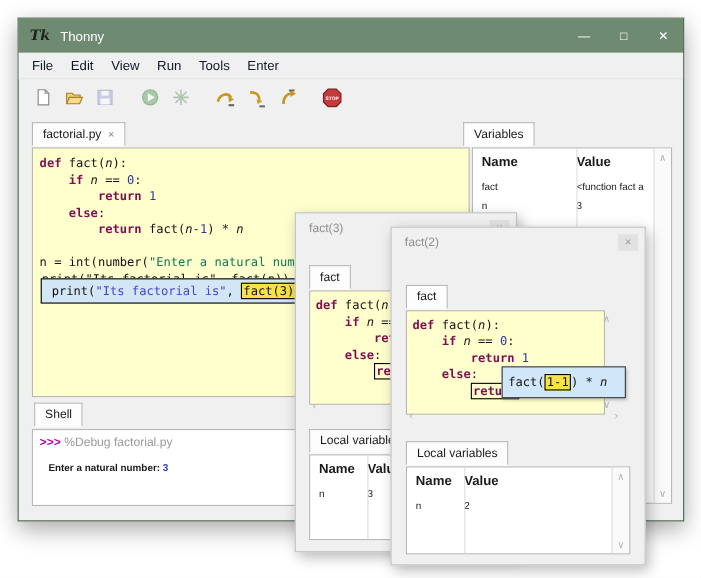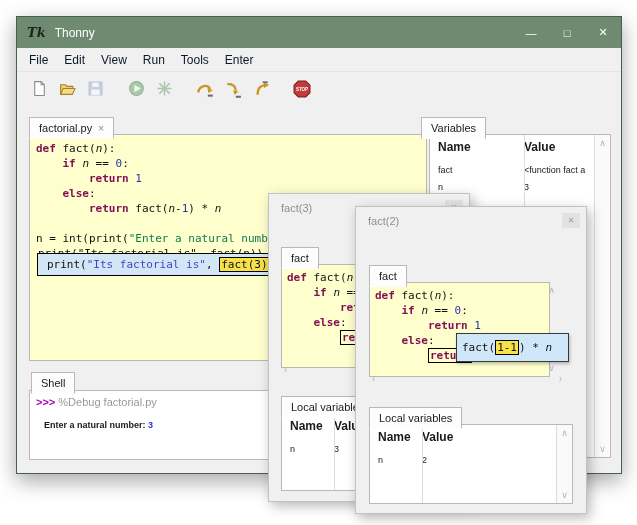--- a/index.html
+++ b/index.html
@@ -16,21 +16,21 @@
          font-size:11px;color:#fff;}
   .menubar{height:23px;background:#f0f0f0;display:flex;align-items:center;
            padding-left:4px;border-bottom:1px solid #e4e4e4;}
   .mitem{font-size:12px;color:#0f172a;padding:3px 8px;}
   .toolbar{height:33px;display:flex;align-items:center;padding-left:8px;}
   .tbtn{width:24px;height:24px;display:flex;align-items:center;justify-content:center;margin:0 2px;}
   .tgap{width:13px;}
   .dim{opacity:.45;}
   
   .tab{position:absolute;background:#fdfdfd;border:1px solid #b8b8b8;border-bottom:1px solid #fdfdfd;
-       font-size:11px;color:#1a1a1a;padding:4px 9px;z-index:2;white-space:nowrap;margin-top:6px;}
+       font-size:11px;color:#1a1a1a;padding:4px 9px;z-index:2;white-space:nowrap;}
   .tabx{color:#8a8a8a;margin-left:6px;font-size:10px;}
   
   .editor{position:absolute;left:12px;top:117px;width:390px;height:219px;background:#ffffce;
           border:1px solid #b8b8b8;overflow:hidden;padding:6px 0 0 6px;
           font-family:"DejaVu Sans Mono",monospace;font-size:11px;line-height:15px;color:#111;}
   .cline{white-space:pre;height:15px;}
   .tk-kw{color:#7f0e52;font-weight:bold;}
   .tk-kwb{color:#7f0e52;font-weight:bold;border:1px solid #000;padding:0 1px;}
   .tk-it{font-style:italic;}
   .tk-num{color:#2a35a8;}
@@ -193,21 +193,21 @@
       <span>factorial.py</span><span class="tabx">×</span>
     </div>
     <div class="editor">
       <div>
           <div class="cline"><span class="tk-kw">def</span><span class="tk-pl"> fact(</span><span class="tk-it">n</span><span class="tk-pl">):</span></div>
           <div class="cline"><span class="tk-pl">    </span><span class="tk-kw">if</span><span class="tk-pl"> </span><span class="tk-it">n</span><span class="tk-pl"> == </span><span class="tk-num">0</span><span class="tk-pl">:</span></div>
           <div class="cline"><span class="tk-pl">        </span><span class="tk-kw">return</span><span class="tk-pl"> </span><span class="tk-num">1</span></div>
           <div class="cline"><span class="tk-pl">    </span><span class="tk-kw">else</span><span class="tk-pl">:</span></div>
           <div class="cline"><span class="tk-pl">        </span><span class="tk-kw">return</span><span class="tk-pl"> fact(</span><span class="tk-it">n</span><span class="tk-pl">-</span><span class="tk-num">1</span><span class="tk-pl">) * </span><span class="tk-it">n</span></div>
           <div class="cline"><span class="tk-pl"> </span></div>
-          <div class="cline"><span class="tk-pl">n = int(print(</span><span class="tk-str">"Enter a natural number: "</span><span class="tk-pl">))</span></div>
+          <div class="cline"><span class="tk-pl">n = int(number(</span><span class="tk-str">"Enter a natural number: "</span><span class="tk-pl">))</span></div>
         </div>
       <div class="sliver">print("Its factorial is", fact(n))</div>
       <div class="focusbox"><span class="tk-pl">print(</span><span class="tk-strb">"Its factorial is"</span><span class="tk-pl">, </span><span class="tk-hl">fact(3)</span><span class="tk-pl">)</span></div>
     </div>
 
     <div class="tab" style="left:404px;top:94px;">
       <span>Variables</span>
     </div>
     <div class="varsbody">
       <div class="vhead">

